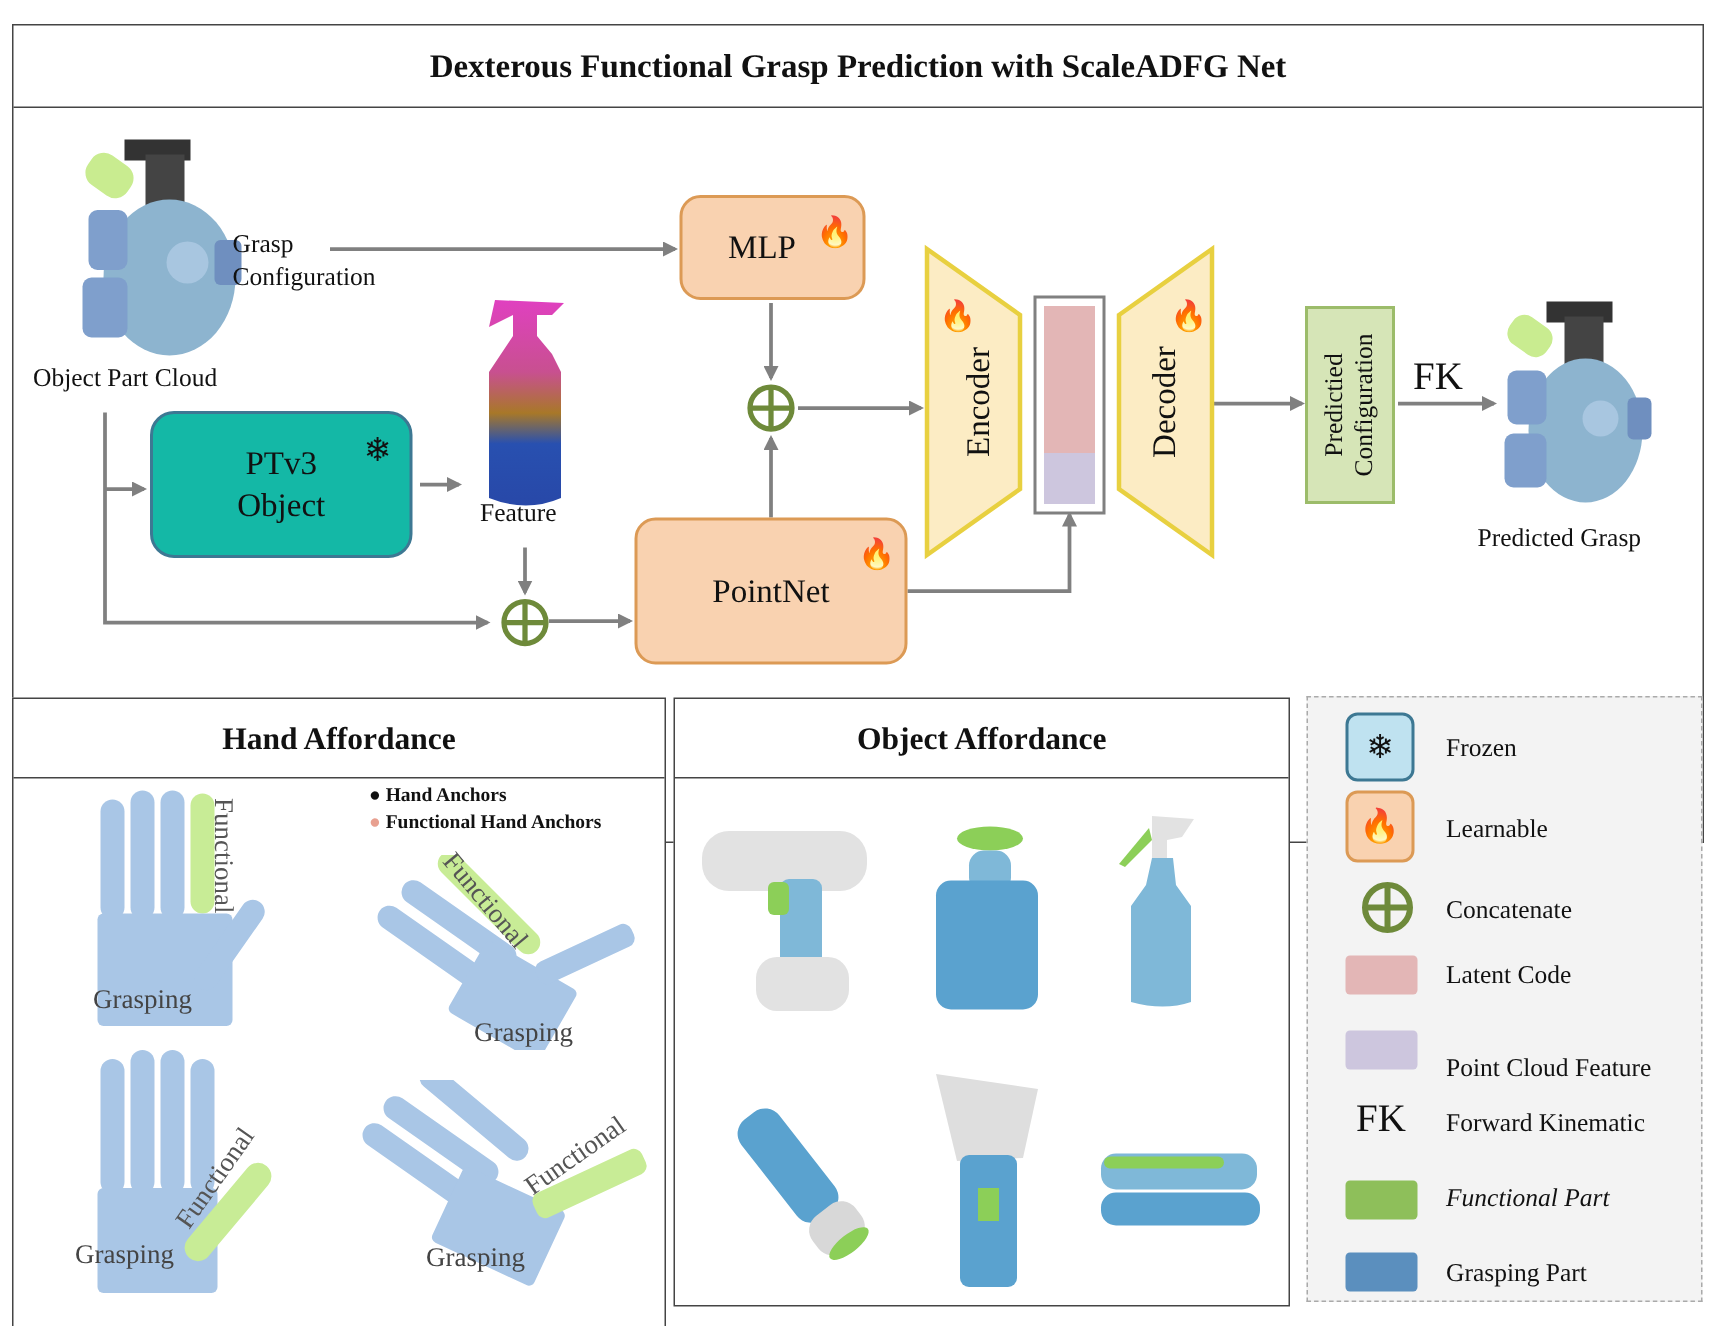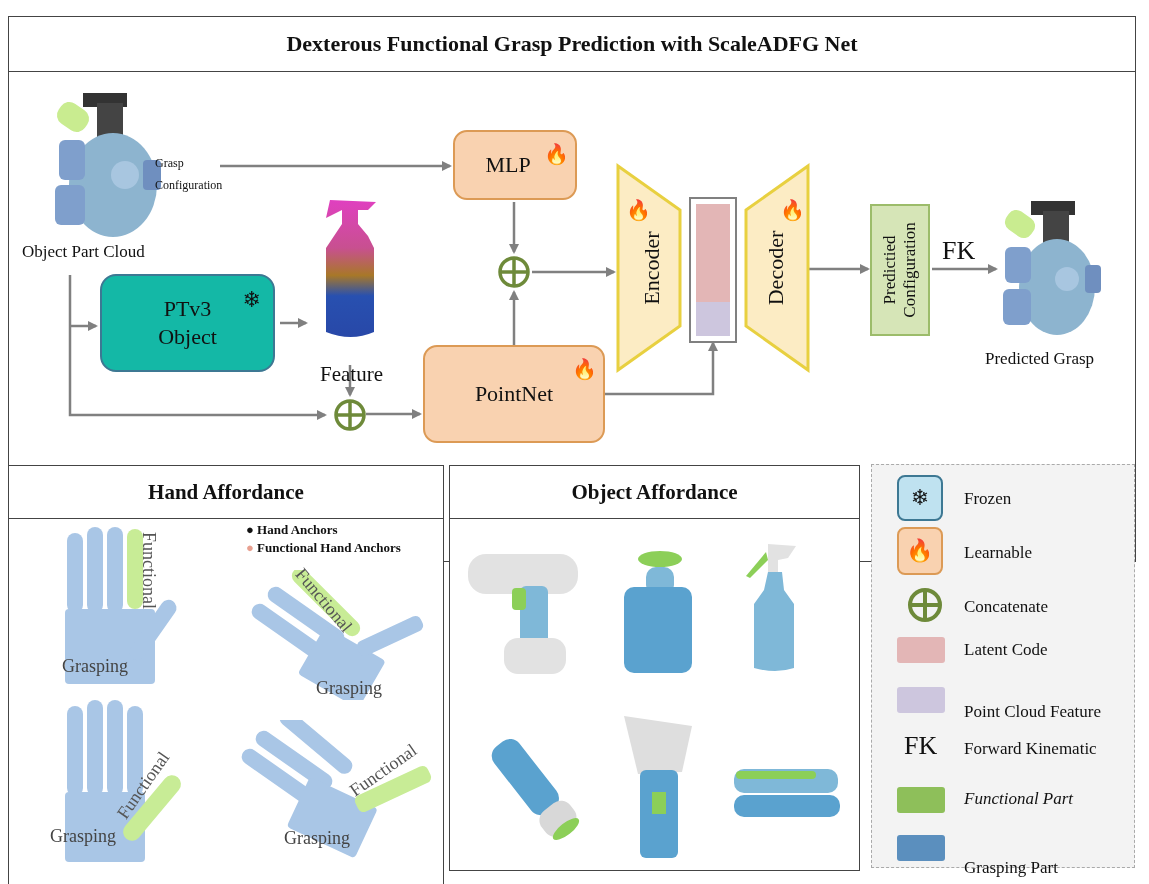--- a/index.html
+++ b/index.html
@@ -55,21 +55,21 @@
 <svg class="abs" style="left:45px;top:85px;" width="130" height="160" viewBox="0 0 130 160">
   <rect x="38" y="8" width="44" height="14" fill="#333"></rect>
   <rect x="52" y="18" width="26" height="34" fill="#444"></rect>
   <ellipse cx="68" cy="100" rx="44" ry="52" fill="#8db4cf"></ellipse>
   <rect x="12" y="20" width="32" height="24" rx="10" fill="#c9ec90" transform="rotate(35 28 32)"></rect>
   <rect x="14" y="55" width="26" height="40" rx="6" fill="#7f9fcc"></rect>
   <rect x="10" y="100" width="30" height="40" rx="6" fill="#7f9fcc"></rect>
   <circle cx="80" cy="90" r="14" fill="#a8c6e0"></circle>
   <rect x="98" y="75" width="18" height="30" rx="4" fill="#6f8fbf"></rect>
 </svg>
-<div class="lbl" style="left:155px;top:152px;line-height:22px;font-size:12px;">
+<div class="lbl" style="left:155px;top:152px;line-height:22px;font-size:17px;">
   <div>Grasp</div>
   <div>Configuration</div>
 </div>
 <div class="lbl" style="left:22px;top:242px;font-size:17px;">Object Part Cloud</div>
 
 <div class="box frozen" style="left:100px;top:274px;width:175px;height:98px;font-size:22px;line-height:28px;flex-direction:column;">
   <span>PTv3</span>
   <span>Object</span>
   <span class="abs" style="right:12px;top:10px;font-size:22px;">❄</span>
 </div>
@@ -79,21 +79,21 @@
     <linearGradient id="fb" x1="0" y1="0" x2="0" y2="1">
       <stop offset="0" stop-color="#e040c0"></stop>
       <stop offset="0.35" stop-color="#c85090"></stop>
       <stop offset="0.55" stop-color="#a87828"></stop>
       <stop offset="0.7" stop-color="#2850b0"></stop>
       <stop offset="1" stop-color="#2848a8"></stop>
     </linearGradient>
   </defs>
   <path d="M12,4 L58,6 L50,14 L40,14 L40,28 L50,40 L56,52 L56,136 Q33,146 8,136 L8,52 L16,40 L24,28 L24,14 L8,22 Z" fill="url(#fb)"></path>
 </svg>
-<div class="lbl" style="left:320px;top:362px;font-size:21px;">Feature</div>
+<div class="lbl" style="left:320px;top:332px;font-size:17px;">Feature</div>
 
 <svg class="abs" style="left:333px;top:398px;" width="34" height="34" viewBox="0 0 34 34">
   <circle cx="17" cy="17" r="14" fill="none" stroke="#6e8a3a" stroke-width="3.5"></circle>
   <line x1="17" y1="3" x2="17" y2="31" stroke="#6e8a3a" stroke-width="3.5"></line>
   <line x1="3" y1="17" x2="31" y2="17" stroke="#6e8a3a" stroke-width="3.5"></line>
 </svg>
 <svg class="abs" style="left:497px;top:255px;" width="34" height="34" viewBox="0 0 34 34">
   <circle cx="17" cy="17" r="14" fill="none" stroke="#6e8a3a" stroke-width="3.5"></circle>
   <line x1="17" y1="3" x2="17" y2="31" stroke="#6e8a3a" stroke-width="3.5"></line>
   <line x1="3" y1="17" x2="31" y2="17" stroke="#6e8a3a" stroke-width="3.5"></line>
@@ -269,14 +269,14 @@
   <div class="leg-text" style="top:274px;">Forward Kinematic</div>
 
   <div class="leg-row" style="top:322px;">
     <div class="leg-sw" style="background:#8ebf5a;"></div>
   </div>
   <div class="leg-text" style="top:324px;font-style:italic;">Functional Part</div>
 
   <div class="leg-row" style="top:370px;">
     <div class="leg-sw" style="background:#5b8fbe;"></div>
   </div>
-  <div class="leg-text" style="top:393px;">Grasping Part</div>
+  <div class="leg-text" style="top:374px;">Grasping Part</div>
 </div>
 
 </body></html>

